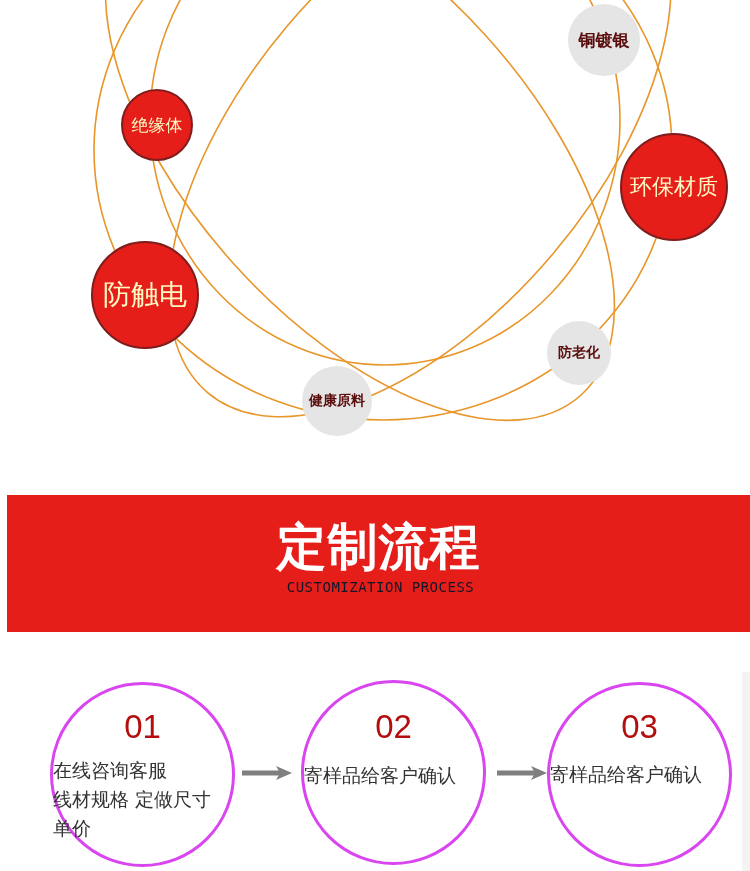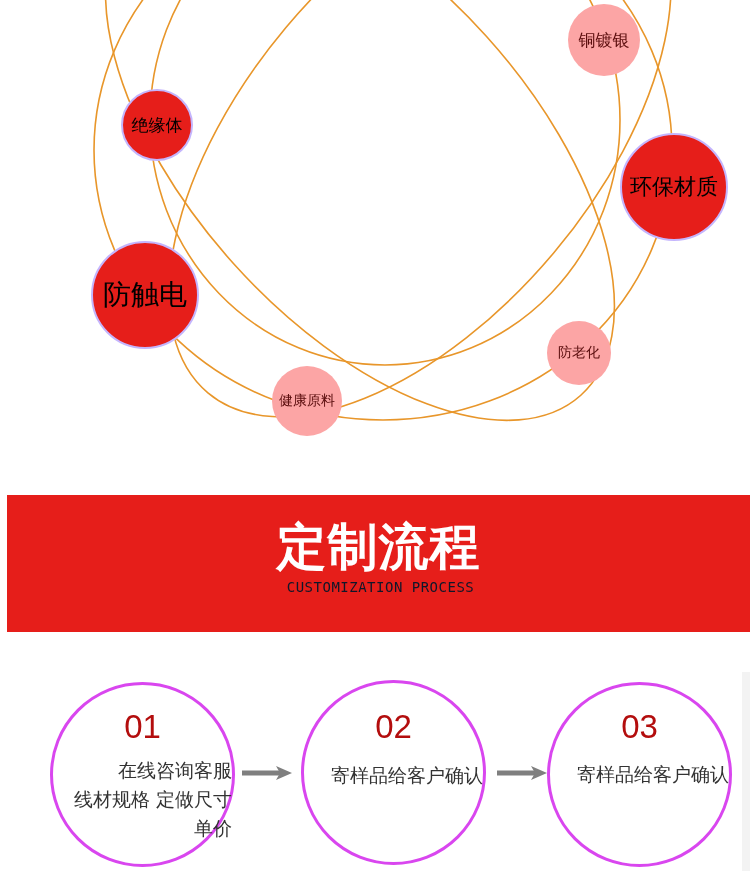--- a/index.html
+++ b/index.html
@@ -1,27 +1,27 @@
 <!DOCTYPE html>
 <html><head>
 <meta charset="utf-8">
 <style>
   html, body { margin: 0; padding: 0; }
   body { width: 750px; height: 871px; position: relative; background: #ffffff; overflow: hidden; font-family: "DejaVu Sans", "Liberation Sans", sans-serif; }
   .features { position: absolute; left: 0; top: 0; width: 750px; height: 460px; }
   .features svg { position: absolute; left: 0; top: 0; }
   .bubble { position: absolute; border-radius: 50%; display: flex; align-items: center; justify-content: center; text-align: center; white-space: nowrap; box-sizing: border-box; }
-  .bubble.red { background: #e61e1a; color: #000000; border: 2px solid #c4b5fd; }
-  .bubble.yellow { background: #fca5a5; color: #5a0d0d; font-weight: normal; }
+  .bubble.red { background: #e61e1a; color: #fef9c3; border: 2px solid #7f1d1d; }
+  .bubble.yellow { background: #e5e5e5; color: #5a0d0d; font-weight: bold; }
   .banner { position: absolute; left: 7px; top: 495px; width: 743px; height: 137px; background: #e61e1a; }
   .banner-title { position: absolute; left: 0; right: 0; top: 22px; text-align: center; color: #ffffff; font-family: "DejaVu Serif", "Liberation Serif", serif; font-weight: bold; font-size: 50px; letter-spacing: 1px; line-height: 60px; }
   .banner-sub { position: absolute; left: 4px; right: 0; top: 84px; text-align: center; color: #0f172a; font-family: "DejaVu Sans Mono", "Liberation Mono", monospace; font-size: 14px; letter-spacing: 0.5px; }
   .step { position: absolute; border-radius: 50%; border: 3px solid #d946ef; box-sizing: border-box; background: #ffffff; }
   .step-num { position: absolute; left: 0; right: 0; text-align: center; color: #b30d0d; font-family: "Liberation Sans", sans-serif; font-size: 33px; line-height: 40px; }
-  .step-text { position: absolute; left: 0; right: 0; text-align: right; color: #333333; font-size: 19px; line-height: 29px; }
+  .step-text { position: absolute; left: 0; right: 0; text-align: left; color: #333333; font-size: 19px; line-height: 29px; }
   .arrow { position: absolute; height: 14px; }
   .side-strip { position: absolute; left: 742px; top: 672px; width: 8px; height: 199px; background: #f3f3f3; }
 </style>
 </head>
 <body>
 
 <div class="features">
   <svg width="750" height="460" viewBox="0 0 750 460">
     <g fill="none" stroke="#e8962a" stroke-width="1.6">
 
@@ -43,21 +43,21 @@
   </div>
   <div class="bubble red" style="left:620px; top:133px; width:108px; height:108px; font-size:22px;">
     <span>环保材质</span>
   </div>
   <div class="bubble yellow" style="left:547px; top:321px; width:64px; height:64px; font-size:14px;">
     <span>防老化</span>
   </div>
   <div class="bubble red" style="left:91px; top:241px; width:108px; height:108px; font-size:28px;">
     <span>防触电</span>
   </div>
-  <div class="bubble yellow" style="left:272px; top:366px; width:70px; height:70px; font-size:14px;align-items:center;">
+  <div class="bubble yellow" style="left:302px; top:366px; width:70px; height:70px; font-size:14px;align-items:center;">
     <span>健康原料</span>
   </div>
 </div>
 
 <div class="banner">
   <div class="banner-title">定制流程</div>
   <div class="banner-sub">CUSTOMIZATION PROCESS</div>
 </div>
 
 <div class="step" style="left:50px; top:682px; width:185px; height:185px;">

